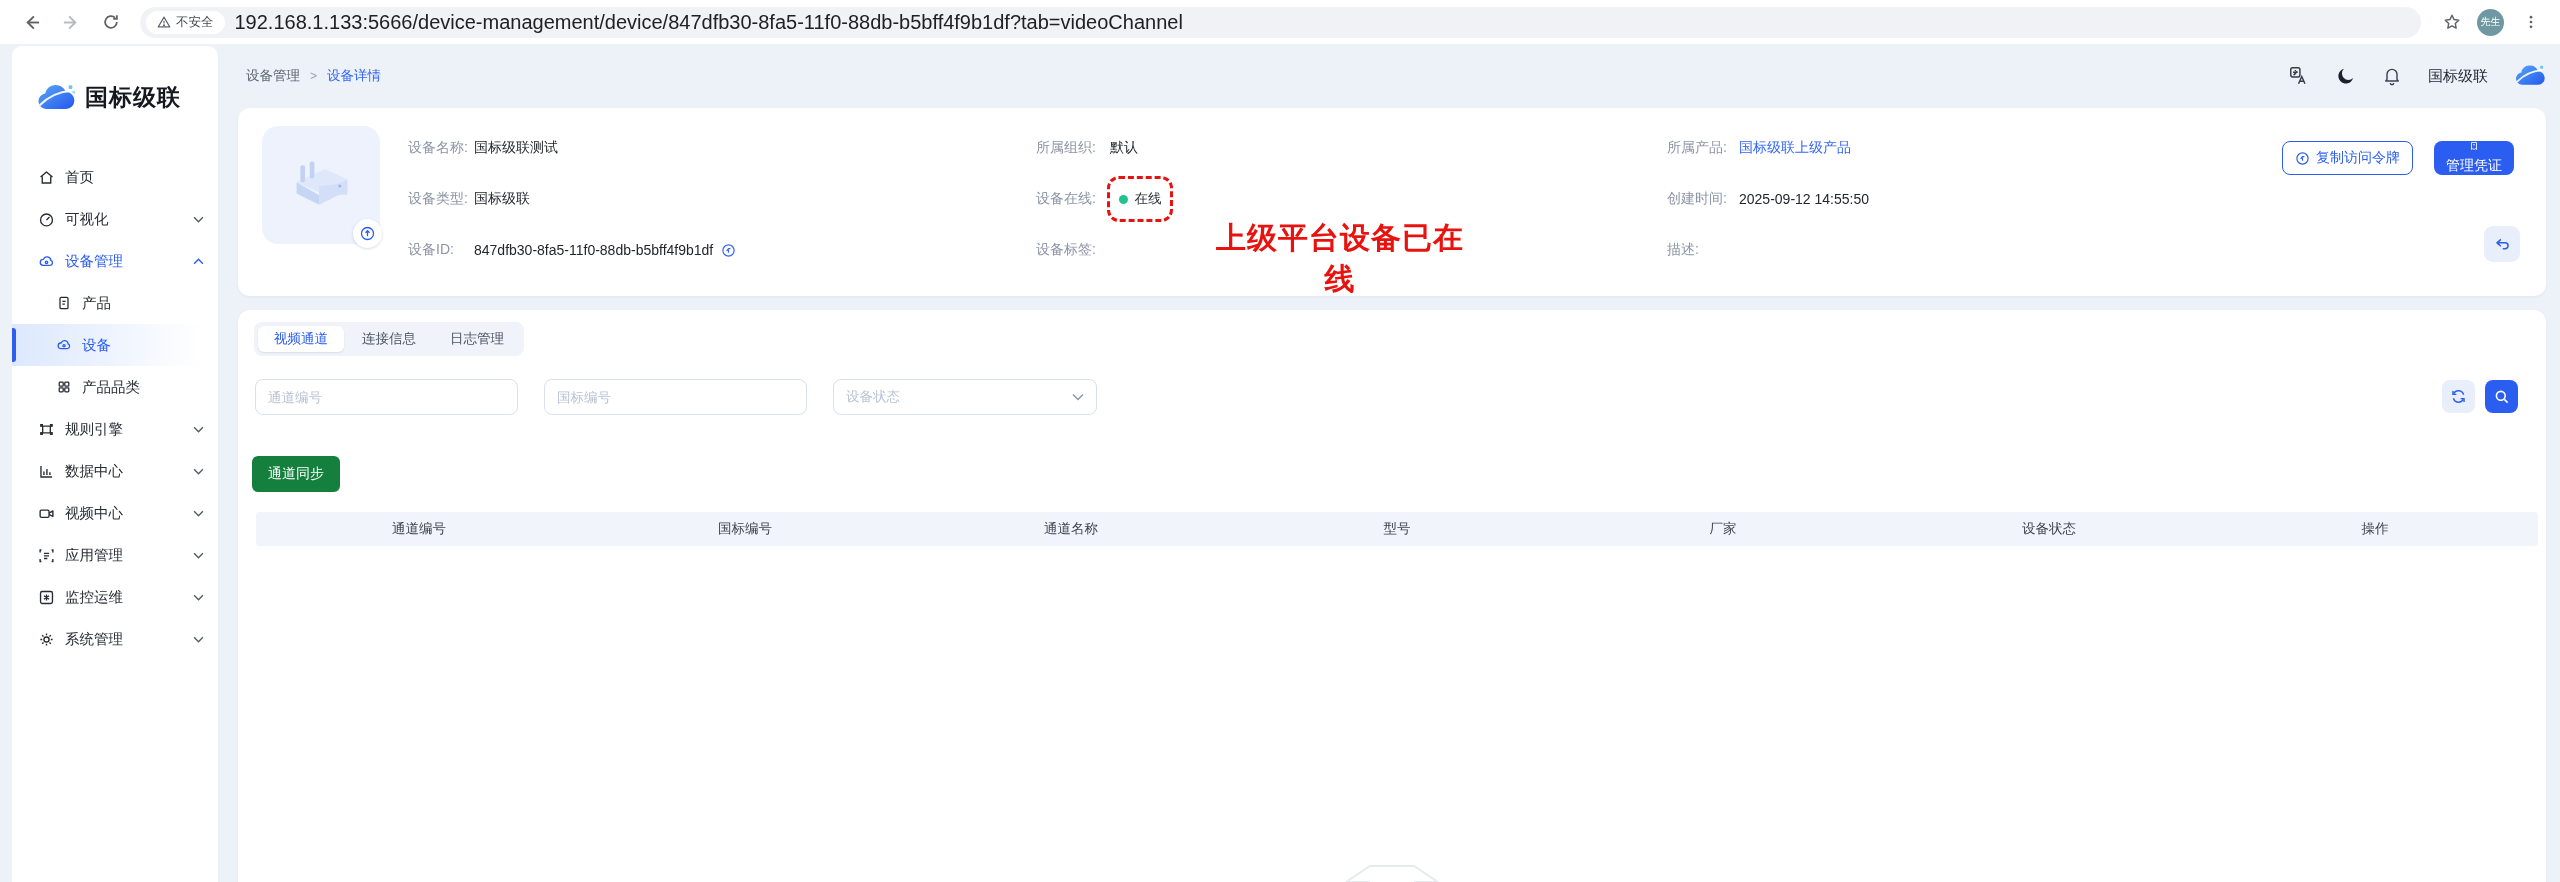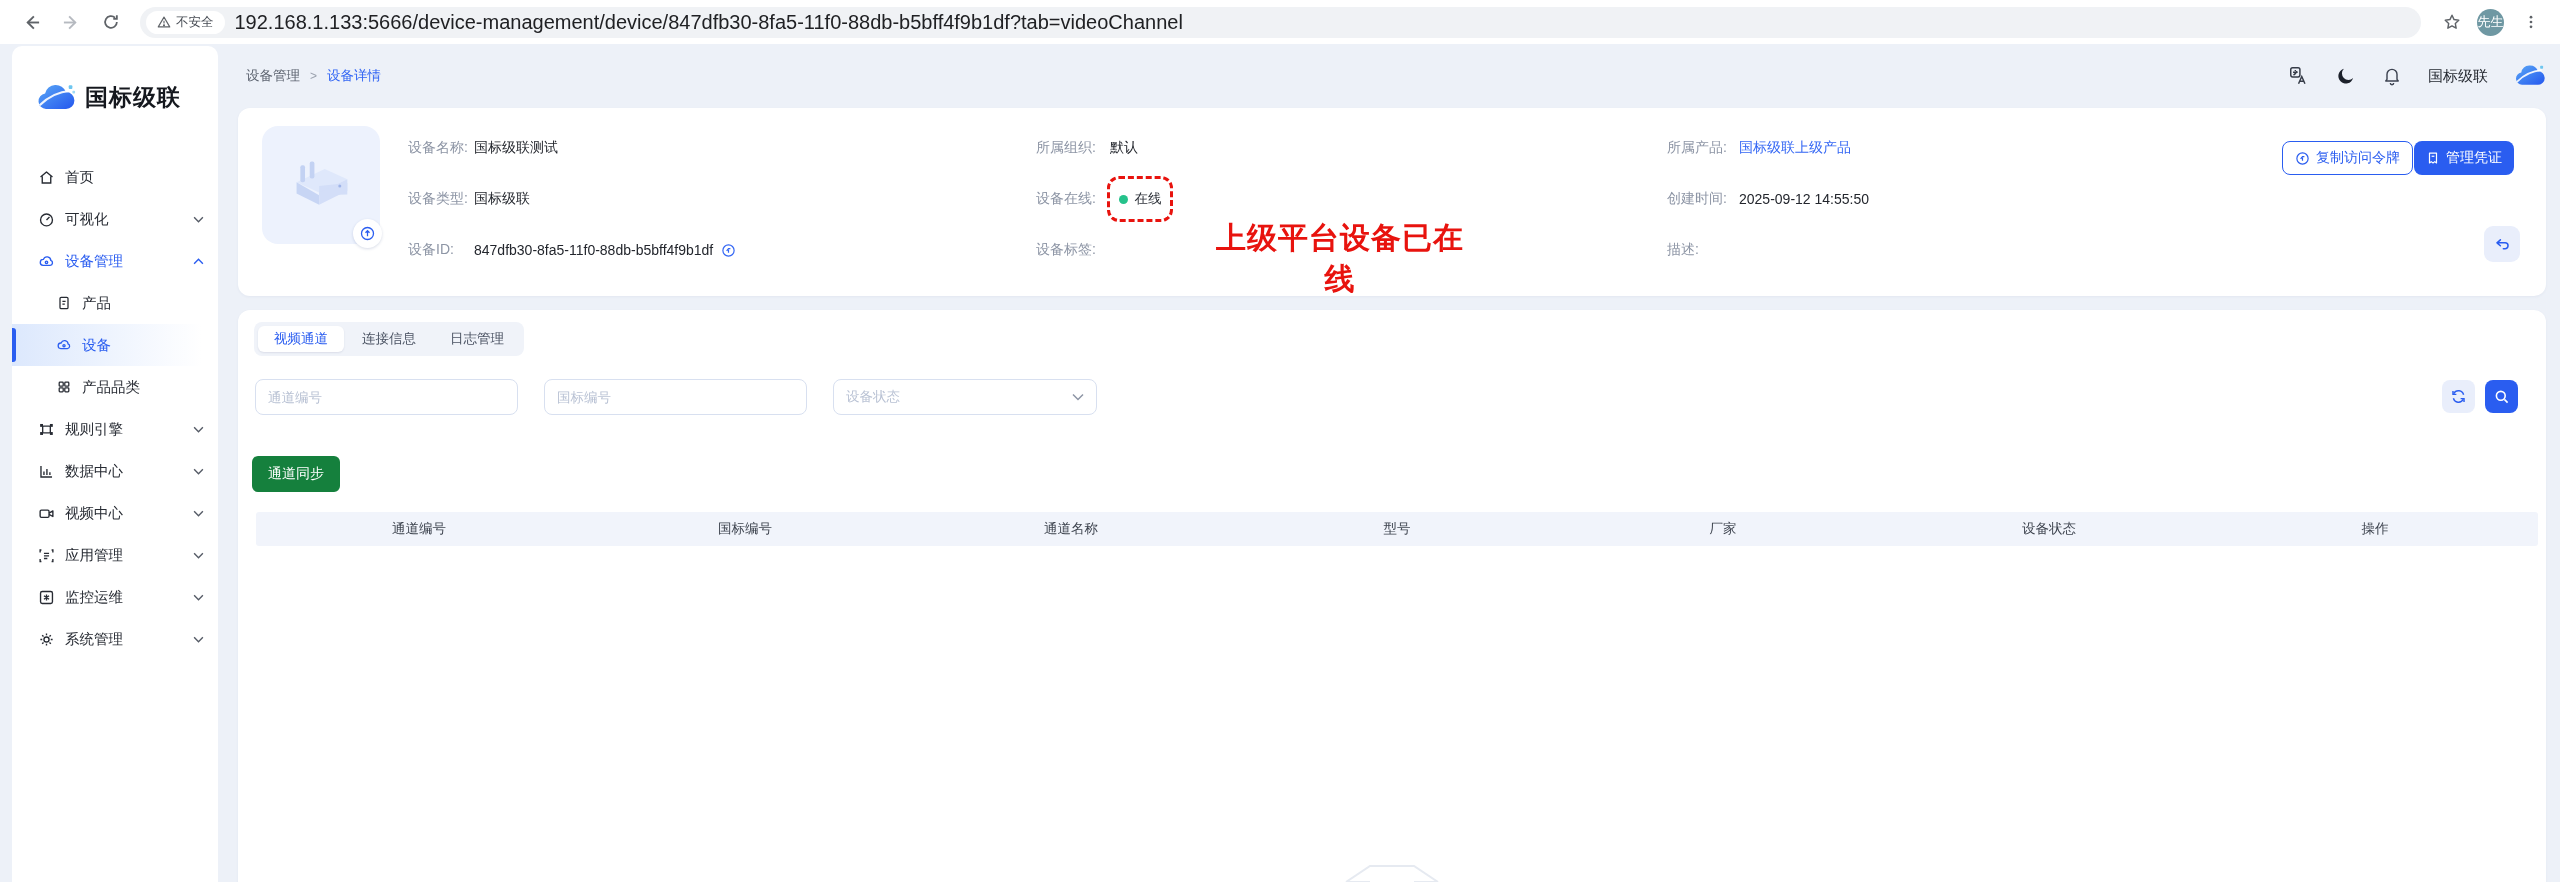--- a/index.html
+++ b/index.html
@@ -9,21 +9,21 @@
 
   
   .chrome { position:absolute; top:0; left:0; right:0; height:44px; background:#fff; display:flex; align-items:center; }
   .chrome .navbtn { width:34px; height:34px; display:flex; align-items:center; justify-content:center; border-radius:50%; color:#5f6368; flex:0 0 auto; }
   .chrome .navbtn.disabled { color:#b6bac0; }
   .chrome .back { margin-left:14px; } .chrome .fwd { margin-left:6px; } .chrome .reload { margin-left:6px; }
   .omnibox { flex:1; height:31px; margin:0 14px 0 12px; background:#f0f2f5; border-radius:16px; display:flex; align-items:center; padding:0 14px 0 6px; min-width:0; }
   .sec-chip { height:23px; background:#fff; border-radius:12px; display:flex; align-items:center; gap:5px; padding:0 11px; color:#474c54; font-size:12.5px; flex:0 0 auto; }
   .url-text { margin-left:10px; font-size:20px; color:#202124; white-space:nowrap; overflow:hidden; }
   .chrome .star { color:#5f6368; }
-  .avatar-chip { width:27px; height:27px; border-radius:50%; background:#6f98a3; color:#fff; font-size:13px; display:flex; align-items:center; justify-content:center; margin:0 10px 0 8px; flex:0 0 auto; }
+  .avatar-chip { width:27px; height:27px; border-radius:50%; background:#6f98a3; color:#fff; font-size:10px; display:flex; align-items:center; justify-content:center; margin:0 10px 0 8px; flex:0 0 auto; }
   .kebab { color:#5f6368; margin-right:12px; }
 
   
   .app { position:absolute; top:44px; left:0; right:0; bottom:0; background:#edf1f8; }
 
   
   .sidebar { position:absolute; left:12px; top:2px; bottom:0; width:206px; background:#fff; border-radius:10px 10px 0 0; }
   .logo-row { display:flex; align-items:center; gap:9px; padding:36px 0 0 24px; }
   .logo-text { font-size:23px; font-weight:bold; color:#15181e; letter-spacing:1px; }
   .nav { position:absolute; top:110px; left:0; right:0; }
@@ -63,21 +63,21 @@
   .f-value { color:#23262d; }
   .f-link { color:#3366f4; cursor:pointer; }
   .id-copy { color:#3366f4; margin-left:8px; display:inline-flex; cursor:pointer; vertical-align:-2px; }
   .online-box { position:absolute; left:869px; top:68px; width:66px; height:46px; border:3px dashed #e8130e; border-radius:12px; display:flex; align-items:center; justify-content:center; gap:7px; }
   .dot { width:9px; height:9px; border-radius:50%; background:#25c28b; }
   .online-txt { font-size:13.5px; color:#2e323a; }
   .annotation { position:absolute; left:972px; top:110px; width:260px; text-align:center; font-size:30px; font-weight:bold; color:#e8130e; letter-spacing:1px;
     text-shadow:-2px -2px 0 #fff,2px -2px 0 #fff,-2px 2px 0 #fff,2px 2px 0 #fff,0 -2px 0 #fff,0 2px 0 #fff,-2px 0 0 #fff,2px 0 0 #fff; }
   .btn { display:inline-flex; align-items:center; justify-content:center; gap:6px; font-size:14px; border-radius:8px; cursor:pointer; }
   .btn-outline { position:absolute; right:133px; top:33px; height:34px; padding:0 12px; border:1px solid #2a5df0; color:#2a5df0; background:#fff; }
-  .btn-solid { position:absolute; right:32px; top:33px; height:34px; padding:0 12px; background:#2a5df0; color:#fff; }
+  .btn-solid { position:absolute; right:32px; top:33px; height:34px; padding:0 12px; background:#2a5df0; color:#fff;flex-direction:column; }
   .btn-return { position:absolute; right:26px; top:118px; width:36px; height:36px; background:#e9eefb; border-radius:9px; color:#2a5df0; display:flex; align-items:center; justify-content:center; cursor:pointer; }
 
   
   .tabs { position:absolute; left:16px; top:12px; height:34px; background:#f0f3f9; border-radius:8px; display:flex; align-items:center; padding:0 4px; gap:2px; }
   .tab { height:26px; display:flex; align-items:center; padding:0 16px; font-size:13.5px; color:#4b5363; border-radius:6px; cursor:pointer; }
   .tab.active { background:#fff; color:#2a5df0; box-shadow:0 1px 2px rgba(30,40,90,.10); }
   .filter-input { position:absolute; top:69px; height:36px; width:263px; border:1px solid #d8e0f0; border-radius:8px; font-size:13.5px; padding:0 12px; color:#23262d; background:#fff; font-family:inherit; }
   .filter-input::placeholder { color:#b9c2d4; }
   .in1 { left:17px; } .in2 { left:306px; }
   .filter-select { position:absolute; left:595px; top:69px; width:264px; height:36px; border:1px solid #d8e0f0; border-radius:8px; display:flex; align-items:center; padding:0 12px; cursor:pointer; background:#fff; }

